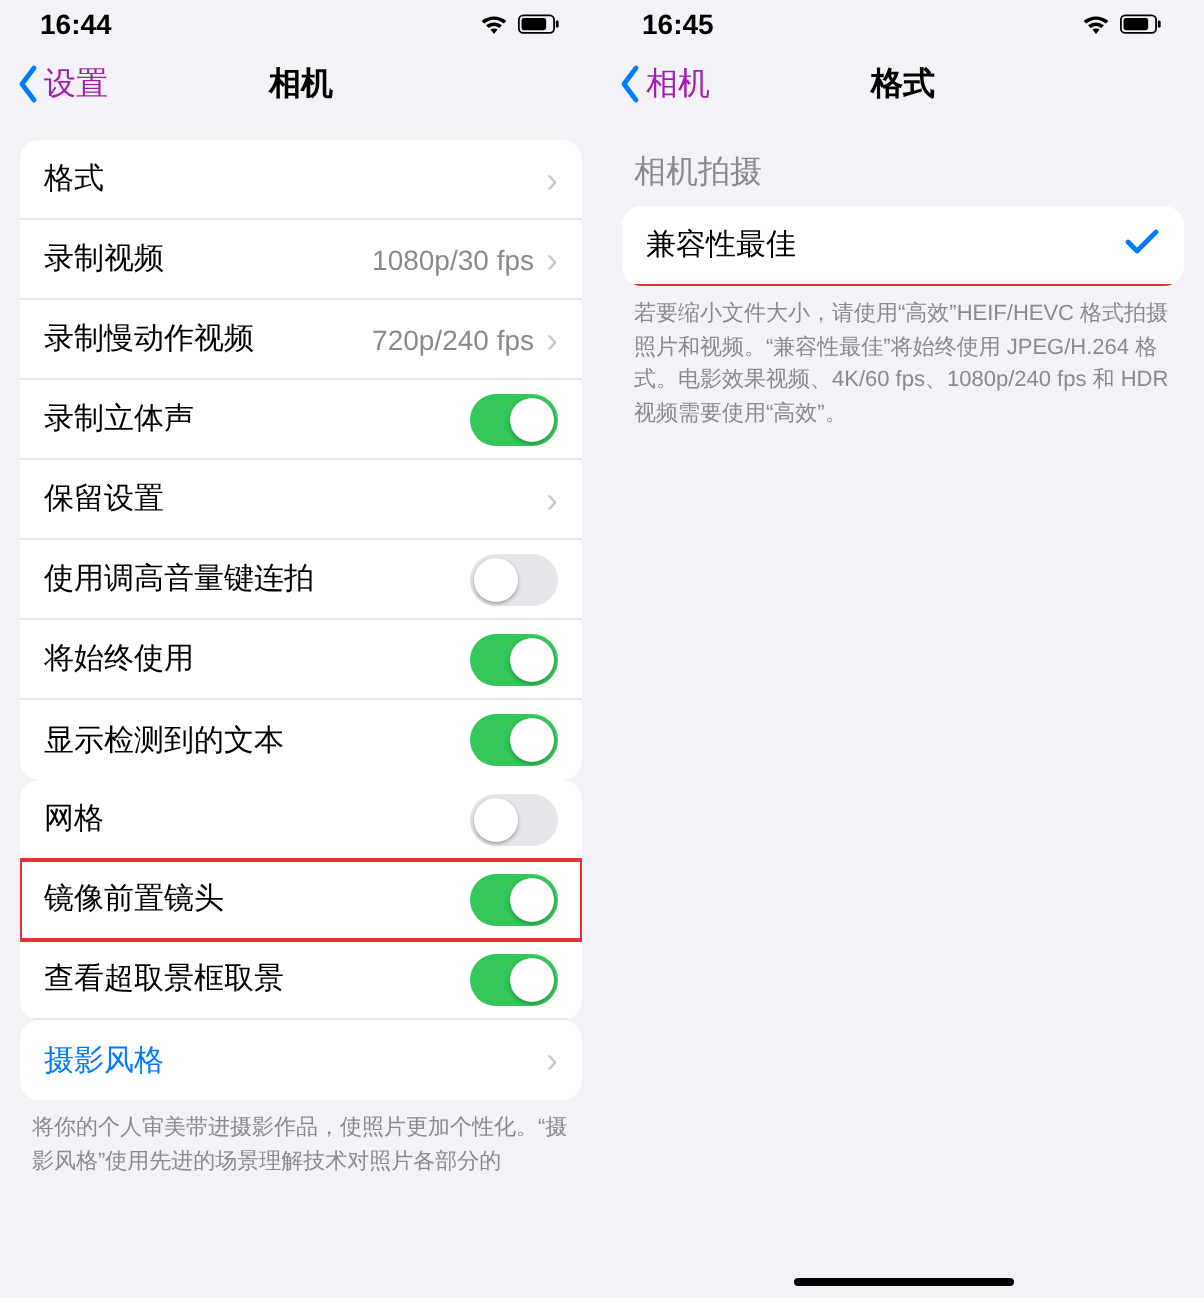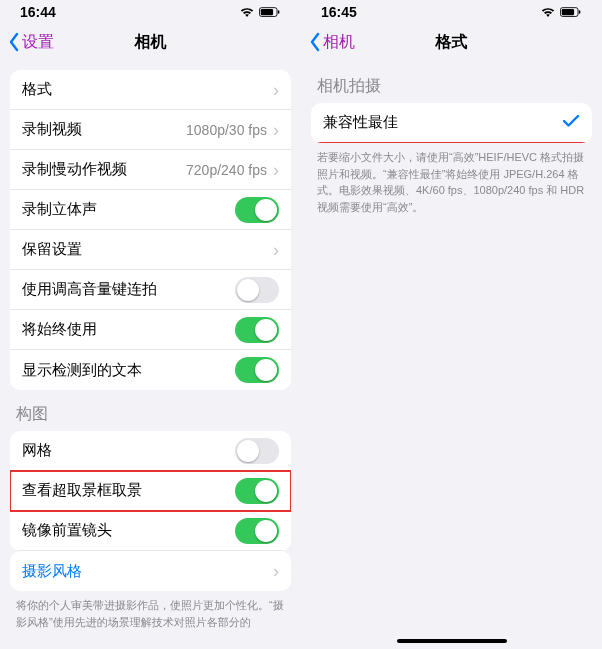--- a/index.html
+++ b/index.html
@@ -198,36 +198,35 @@
           </span>
       </div>
       <div class="row">
         <span class="label">显示检测到的文本</span>
         <span class="toggle on">
             <span class="knob"></span>
           </span>
       </div>
     </div>
 
-    <div class="section-header">构图</div>
     <div class="group" style="position:relative;">
       <div class="row">
         <span class="label">网格</span>
         <span class="toggle off">
             <span class="knob"></span>
           </span>
       </div>
       <div class="row">
+        <span class="label">镜像前置镜头</span>
+        <span class="toggle on">
+            <span class="knob"></span>
+          </span>
+      </div>
+      <div class="row">
         <span class="label">查看超取景框取景</span>
-        <span class="toggle on">
-            <span class="knob"></span>
-          </span>
-      </div>
-      <div class="row">
-        <span class="label">镜像前置镜头</span>
         <span class="toggle on">
             <span class="knob"></span>
           </span>
       </div>
       <div class="hl" style="left:-1px; top:39px; width:calc(100% + 2px); height:42px;"></div>
     </div>
 
     <div class="group">
       <div class="row link-row">
         <span class="label">摄影风格</span>

